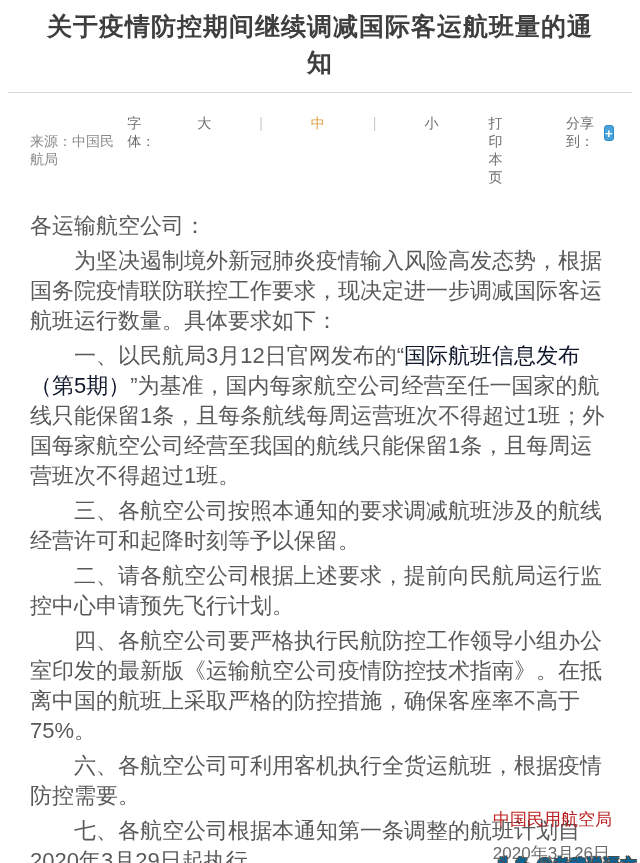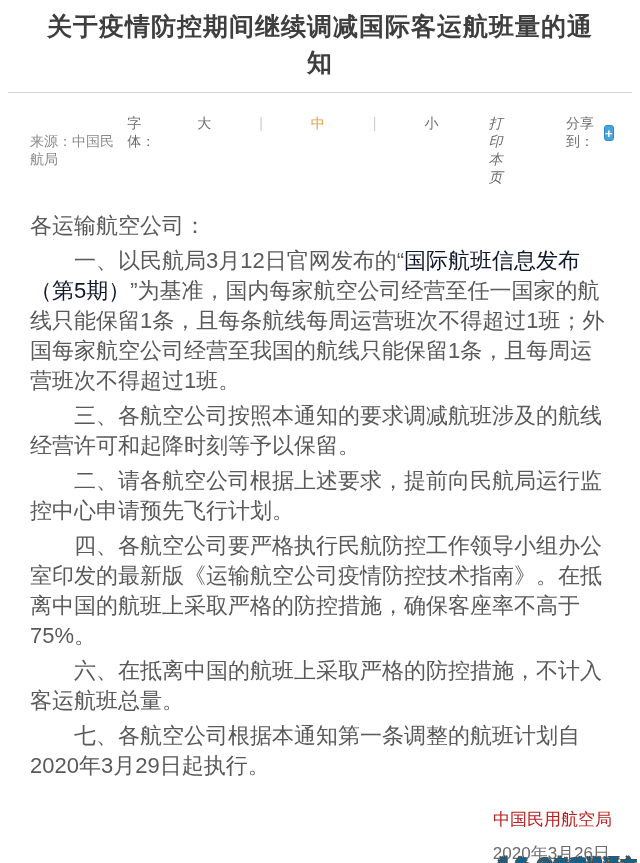--- a/index.html
+++ b/index.html
@@ -46,21 +46,20 @@
     text-decoration: none;
     padding: 0 2px;
   }
   .meta-right .fs.active { color: #dd9e3e; }
   .meta-right .sep { color: #cccccc; padding: 0 6px; }
   .meta-right .print {
     margin-left: 8px;
     cursor: pointer;
     color: #6d6d6d;
     text-decoration: none;
-    font-style: italic;
   }
   .share-wrap { margin-left: 14px; display: flex; align-items: center; }
   .share-icon {
     display: inline-flex;
     align-items: center;
     justify-content: center;
     width: 16px;
     height: 16px;
     margin-left: 4px;
     background: #4aa3da;
@@ -135,25 +134,26 @@
       <a class="print">打印本页</a>
       <span class="share-wrap">
         <span>分享到：</span>
         <span class="share-icon">+</span>
       </span>
     </div>
   </div>
 
   <div class="body-text">
     <p>各运输航空公司：</p>
+    <p class="indent">为坚决遏制境外新冠肺炎疫情输入风险高发态势，根据国务院疫情联防联控工作要求，现决定进一步调减国际客运航班运行数量。具体要求如下：</p>
     <p class="indent"><span>一、以民航局3月12日官网发布的“</span><a class="doc-link">国际航班信息发布（第5期）</a><span>”为基准，国内每家航空公司经营至任一国家的航线只能保留1条，且每条航线每周运营班次不得超过1班；外国每家航空公司经营至我国的航线只能保留1条，且每周运营班次不得超过1班。</span></p>
     <p class="indent">三、各航空公司按照本通知的要求调减航班涉及的航线经营许可和起降时刻等予以保留。</p>
     <p class="indent">二、请各航空公司根据上述要求，提前向民航局运行监控中心申请预先飞行计划。</p>
     <p class="indent">四、各航空公司要严格执行民航防控工作领导小组办公室印发的最新版《运输航空公司疫情防控技术指南》。在抵离中国的航班上采取严格的防控措施，确保客座率不高于75%。</p>
-    <p class="indent">六、在抵离中国的航班上采取严格的防控措施，不计入客运航班总量。</p>
+    <p class="indent">六、各航空公司可利用客机执行全货运航班，根据疫情防控需要。</p>
     <p class="indent">七、各航空公司根据本通知第一条调整的航班计划自2020年3月29日起执行。</p>
   </div>
 
   <div class="signature">中国民用航空局</div>
   <div class="sign-date">2020年3月26日</div>
   <div class="watermark">头条 @老穆说语文</div>
 
 </div>
 
 </body></html>

